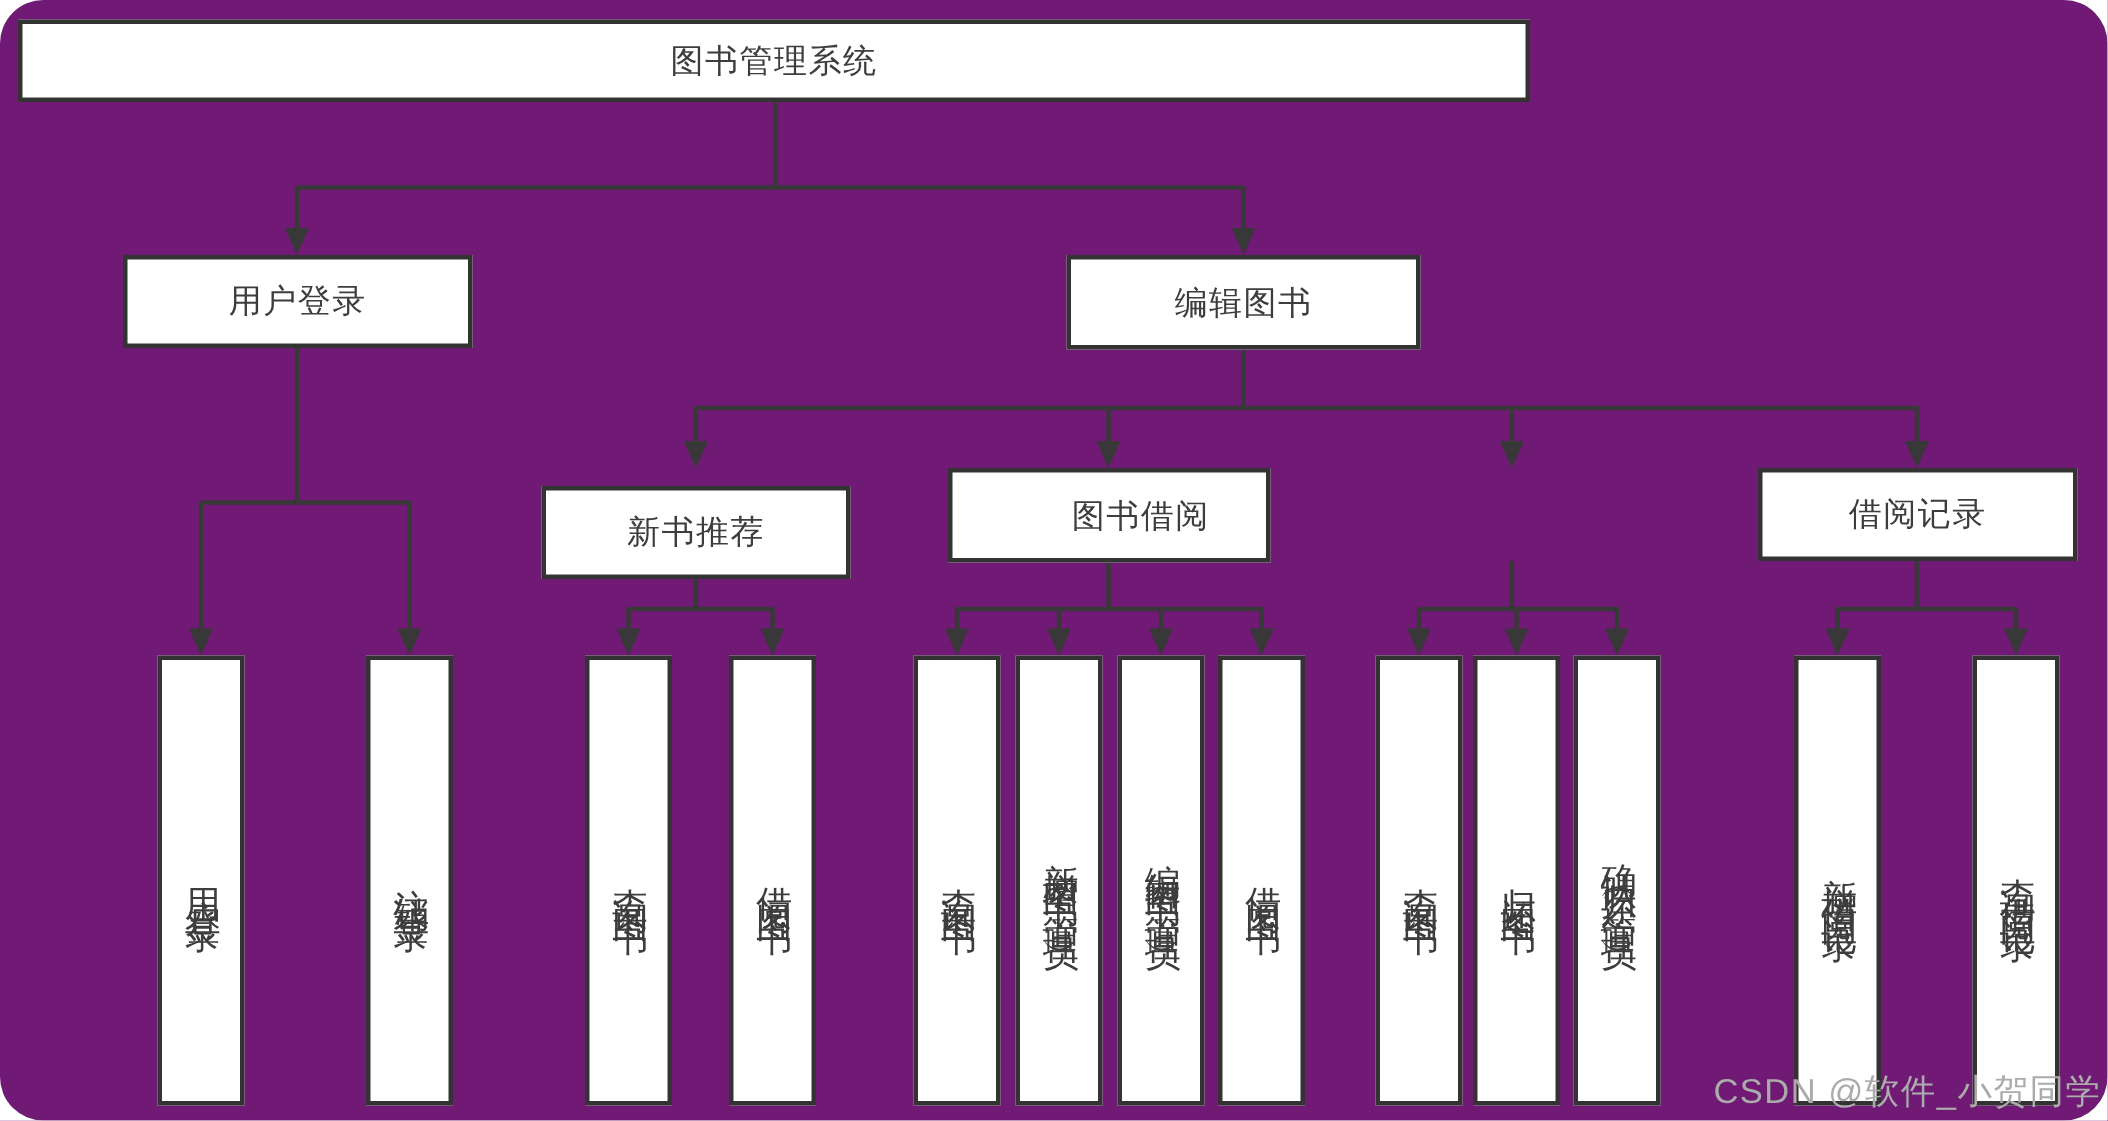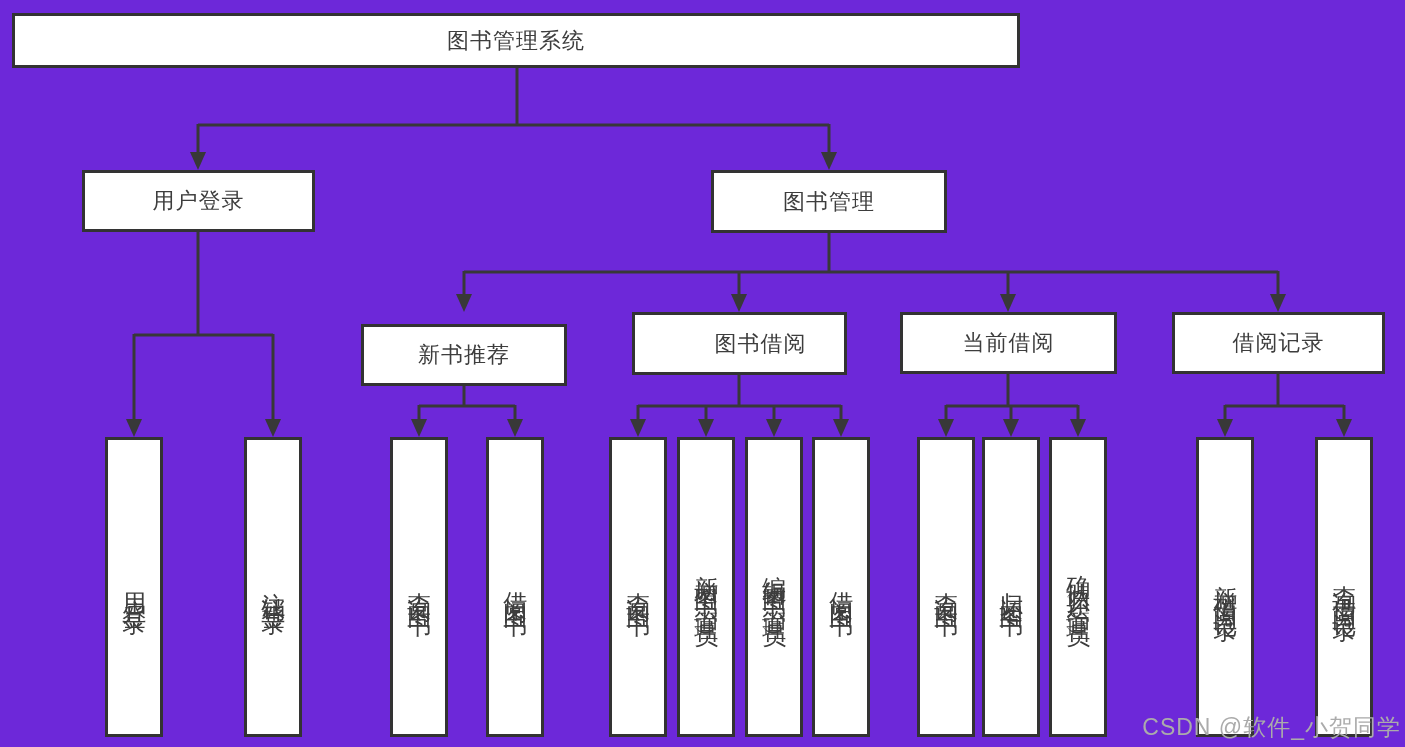--- a/index.html
+++ b/index.html
@@ -1,22 +1,23 @@
 <!DOCTYPE html>
 <html><head>
 <meta charset="utf-8">
 <style>
   html, body { margin: 0; padding: 0; background: #ffffff; }
   .canvas {
     position: relative;
     width: 1405px;
     height: 747px;
-    background: #6d28d9;
+    background: #701a75;
     font-family: "Liberation Sans", "DejaVu Sans", sans-serif;
     overflow: hidden;
+    border-radius: 29px;
   }
   .wires { position: absolute; left: 0; top: 0; width: 1405px; height: 747px; }
   .box {
     position: absolute;
     box-sizing: border-box;
     border: 3px solid #333333;
     background: #ffffff;
     display: flex;
     align-items: center;
     justify-content: center;
@@ -120,31 +121,28 @@
   </svg>
 
   <div class="box" style="left:12px; top:13px; width:1008px; height:55px;">
     <span class="h-label">图书管理系统</span>
   </div>
 
   <div class="box" style="left:82px; top:170px; width:233px; height:62px;">
     <span class="h-label">用户登录</span>
   </div>
   <div class="box" style="left:711px; top:170px; width:236px; height:63px;">
-    <span class="h-label">图书管理</span>
+    <span class="h-label">编辑图书</span>
   </div>
 
   <div class="box" style="left:361px; top:312px; width:206px; height:62px;margin-top:12px;">
     <span class="h-label">新书推荐</span>
   </div>
   <div class="box" style="left:632px; top:312px; width:215px; height:63px;padding-left:42px;">
     <span class="h-label">图书借阅</span>
-  </div>
-  <div class="box" style="left:900px; top:312px; width:217px; height:62px;">
-    <span class="h-label">当前借阅</span>
   </div>
   <div class="box" style="left:1172px; top:312px; width:213px; height:62px;">
     <span class="h-label">借阅记录</span>
   </div>
 
   <div class="box leaf" style="left:105px;">
     <span>用户登录</span>
   </div>
   <div class="box leaf" style="left:244px;">
     <span>注销登录</span>

